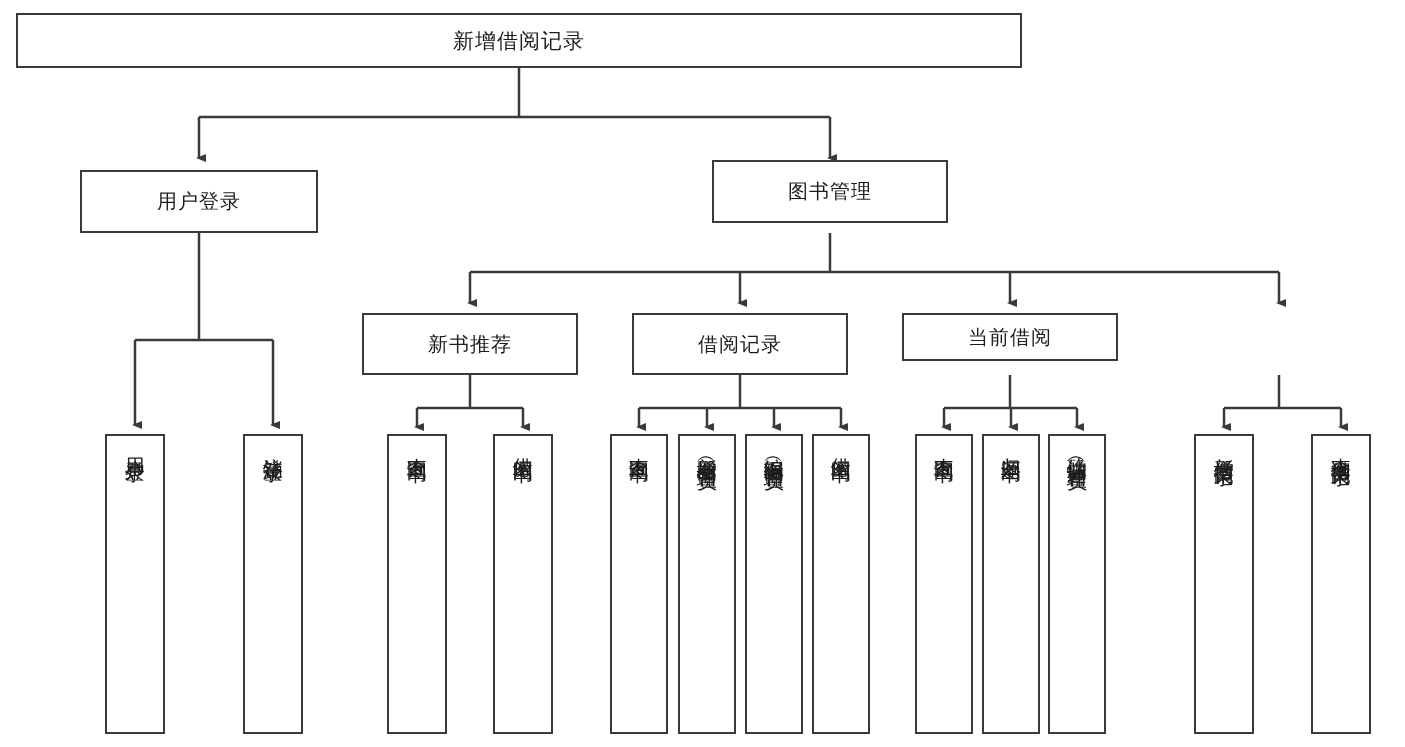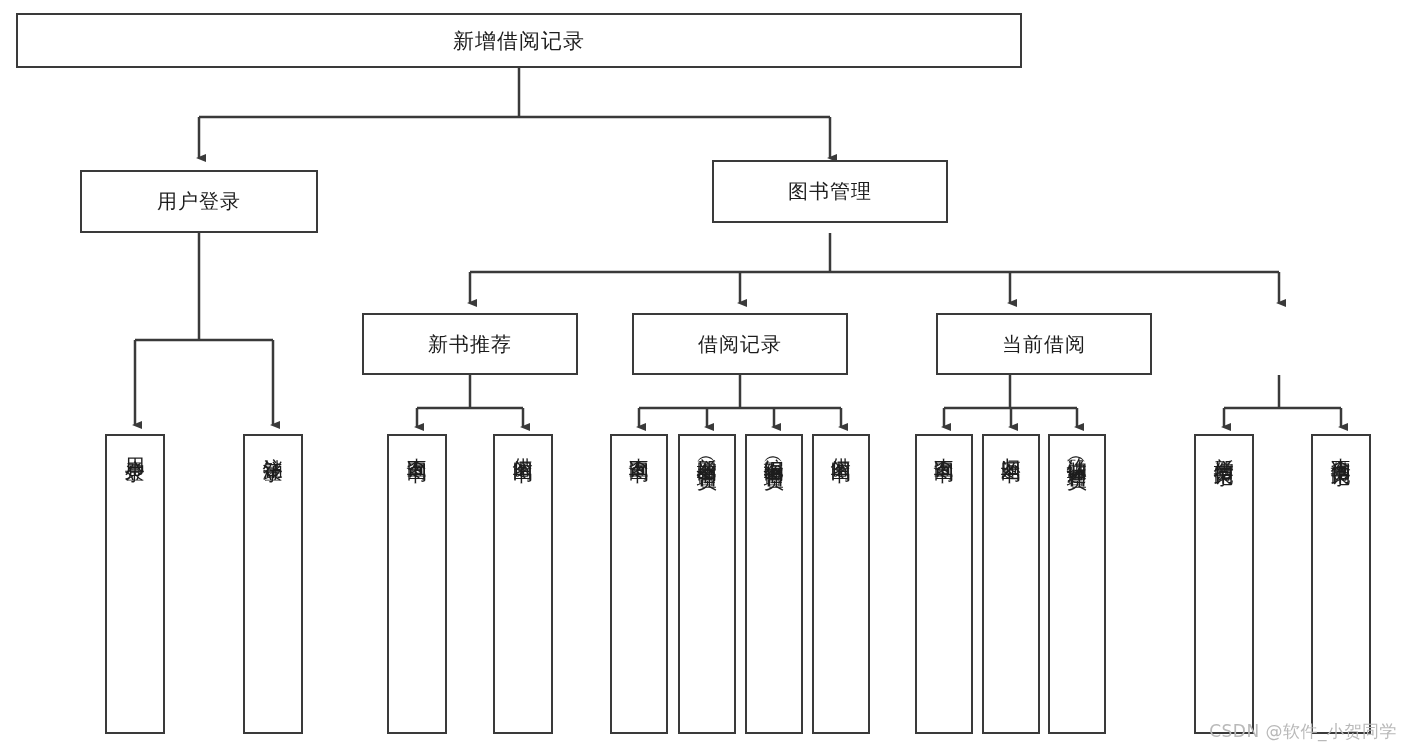--- a/index.html
+++ b/index.html
@@ -141,21 +141,21 @@
   </div>
 
   <div class="node level-2" style="left:362px; top:313px; width:216px; height:62px;">
     <span class="htext">新书推荐</span>
   </div>
 
   <div class="node level-2" style="left:632px; top:313px; width:216px; height:62px;">
     <span class="htext">借阅记录</span>
   </div>
 
-  <div class="node level-2" style="left:902px; top:313px; width:216px; height:62px;margin-left:34px;">
+  <div class="node level-2" style="left:902px; top:313px; width:216px; height:48px;">
     <span class="htext">当前借阅</span>
   </div>
 
 
   <div class="node leaf" style="left:105px; top:434px; width:60px; height:300px;">
     <span class="vtext">用户登录</span>
   </div>
   <div class="node leaf" style="left:243px; top:434px; width:60px; height:300px;">
     <span class="vtext">注销登录</span>
   </div>
@@ -190,15 +190,14 @@
     <span class="vtext">确认归还（管理员）</span>
   </div>
 
   <div class="node leaf" style="left:1194px; top:434px; width:60px; height:300px;">
     <span class="vtext">新增借阅记录</span>
   </div>
   <div class="node leaf" style="left:1311px; top:434px; width:60px; height:300px;">
     <span class="vtext">查询借阅记录</span>
   </div>
 
-  <div id="watermark">CSDN @软件_小贺同学</div>
 
 </div>
 
 </body></html>

